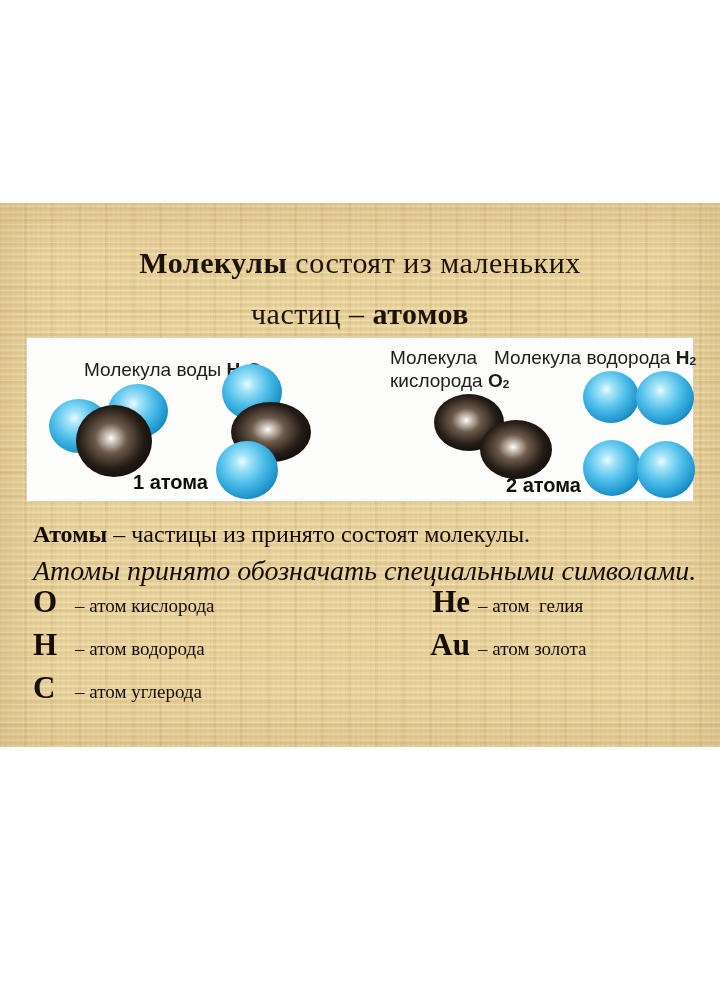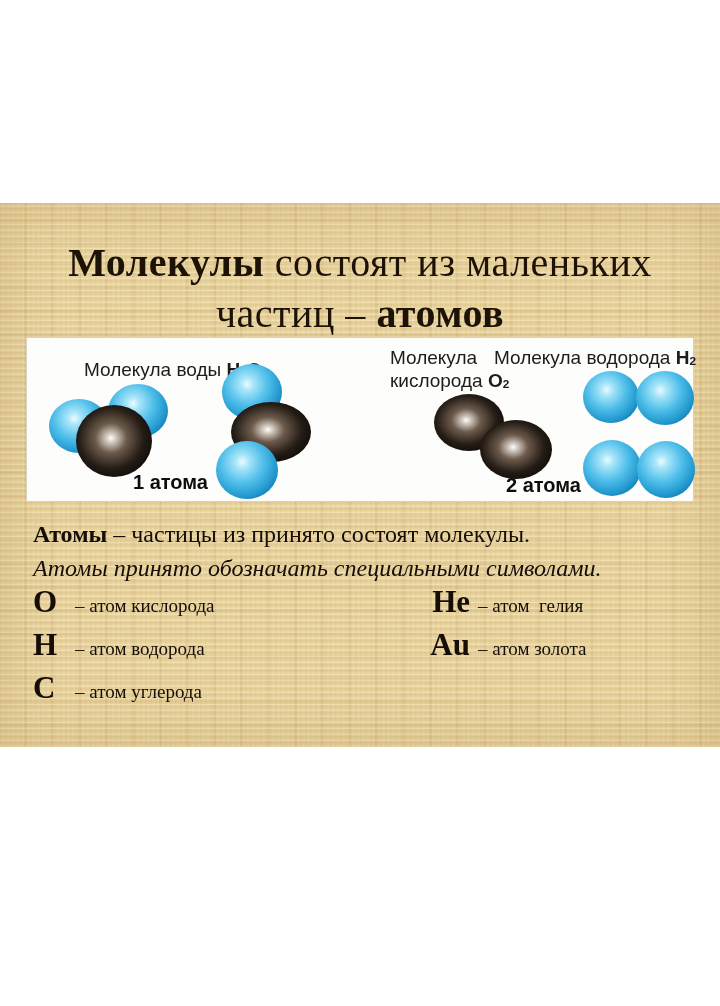--- a/index.html
+++ b/index.html
@@ -16,21 +16,21 @@
     background-image:
       repeating-linear-gradient(0deg, rgba(255,248,222,0.45) 0px, rgba(255,248,222,0) 2px, rgba(0,0,0,0) 3px, rgba(170,132,66,0.12) 4px, rgba(0,0,0,0) 6px),
       repeating-linear-gradient(90deg, rgba(186,146,76,0.10) 0px, rgba(186,146,76,0.10) 1px, rgba(0,0,0,0) 2px, rgba(0,0,0,0) 5px),
       repeating-linear-gradient(90deg, rgba(0,0,0,0) 0px, rgba(0,0,0,0) 24px, rgba(158,118,54,0.10) 24px, rgba(158,118,54,0.10) 27px),
       repeating-linear-gradient(0deg, rgba(0,0,0,0) 0px, rgba(0,0,0,0) 20px, rgba(158,118,54,0.08) 20px, rgba(158,118,54,0.08) 23px);
     box-shadow: inset 0 0 55px rgba(140,100,40,0.22);
   }
   
   .title {
     position:absolute; left:0; top:34px; width:100%;
-    text-align:center; font-size:40px; line-height:51px;
+    text-align:center; font-size:30px; line-height:51px;
     color:#1d1206; letter-spacing:0.5px;
   }
   .title b { font-weight:bold; }
   
   .panel {
     position:absolute; left:26px; top:134px; width:668px; height:165px;
     background:#fdfdfb; border:1px solid #d8d2c2;
   }
   .plabel {
     position:absolute; font-family:"Liberation Sans", sans-serif;
@@ -70,21 +70,21 @@
   #h2-a { left:556px; top:102px; width:58px; height:56px; }
   #h2-b { left:610px; top:103px; width:58px; height:57px; }
   
   .def {
     position:absolute; left:33px; top:318px;
     font-size:24px; color:#150d06; white-space:nowrap;
   }
   .def b { font-weight:bold; }
   .note {
     position:absolute; left:33px; top:352px;
-    font-size:24px; font-style:italic; color:#150d06; white-space:nowrap;
+    font-size:28px; font-style:italic; color:#150d06; white-space:nowrap;
   }
   .elcol { position:absolute; top:381px; display:flex; flex-direction:column; }
   .col-left  { left:33px; }
   .col-right { left:420px; }
   .el-row { height:43px; display:flex; align-items:baseline; white-space:nowrap; }
   .sym {
     font-weight:bold; font-size:31px; color:#150d06;
     display:inline-block;
   }
   .col-left  .sym { min-width:34px; }

